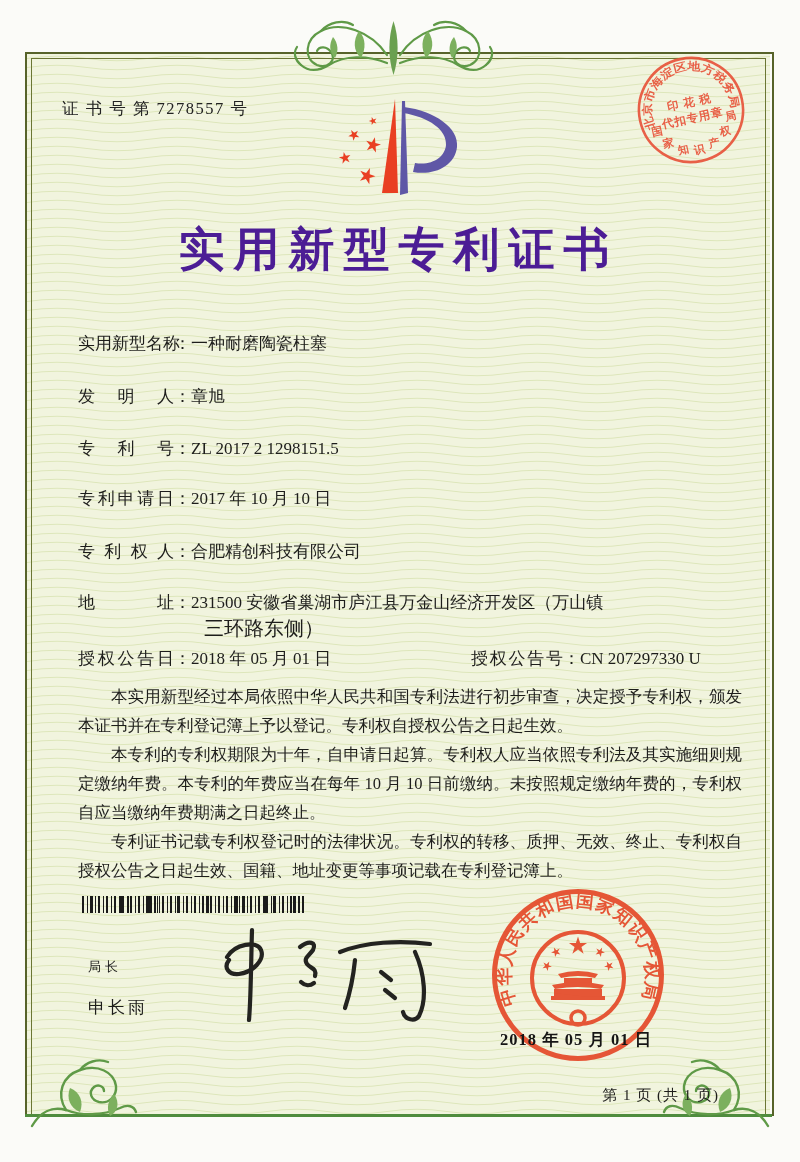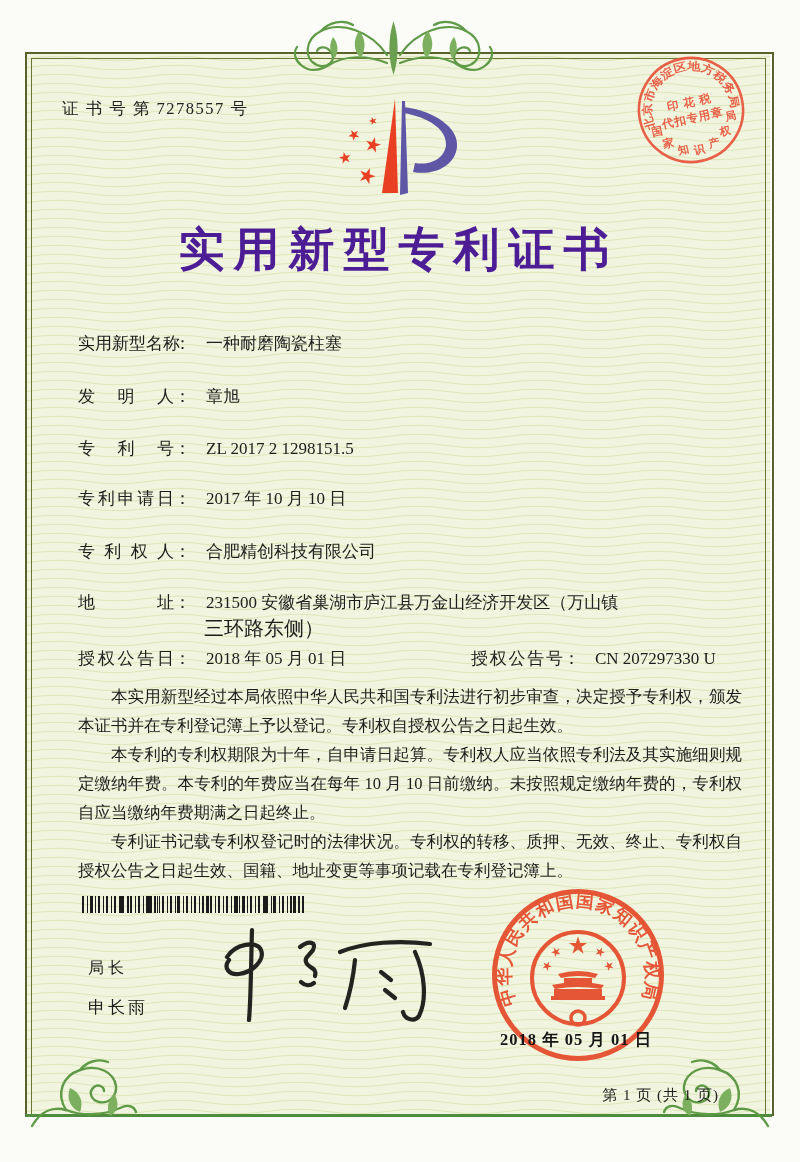--- a/index.html
+++ b/index.html
@@ -19,32 +19,32 @@
   .orn{position:absolute;z-index:2;}
   
   .cert-no{position:absolute;left:62px;top:98px;font-size:16.5px;letter-spacing:1.5px;color:#222;z-index:3;}
   .title{position:absolute;left:0;top:210px;width:797px;text-align:center;font-size:46px;
     font-weight:600;letter-spacing:9px;color:#4c1d95;z-index:3;margin-top:9px;}
   .logo{position:absolute;left:333px;top:74px;z-index:3;}
   .frow{position:absolute;left:78px;font-size:17px;white-space:nowrap;z-index:3;}
   .flabel{display:inline-block;width:96px;text-align:justify;text-align-last:justify;}
   .flabel.short{width:92px;margin-left:12px;}
   .fcolon{display:inline-block;width:17px;}
-  .fvalue{display:inline-block;margin-left:15px;}
+  .fvalue{display:inline-block;margin-left:0;}
   .addr2{position:absolute;left:204px;top:615px;font-size:20px;z-index:3;}
   .grant-no{position:absolute;left:459px;top:647px;font-size:17px;white-space:nowrap;z-index:3;}
   .paras{position:absolute;left:78px;top:682px;width:664px;font-size:16.5px;line-height:29px;
     text-align:justify;z-index:3;}
   .paras p{margin:0;text-indent:2em;}
   .barcode{position:absolute;left:82px;top:896px;width:223px;height:17px;z-index:3;
     background-image:
       repeating-linear-gradient(90deg,#1a1a1a 0 2px,transparent 2px 5px,#1a1a1a 5px 6px,transparent 6px 8px),
       repeating-linear-gradient(90deg,transparent 0 8px,#1a1a1a 8px 11px,transparent 11px 17px,#1a1a1a 17px 18px,transparent 18px 29px);
   }
-  .sig-title{position:absolute;left:88px;top:958px;font-size:16px;letter-spacing:4px;z-index:3;}
+  .sig-title{position:absolute;left:88px;top:958px;font-size:13px;letter-spacing:4px;z-index:3;}
   .sig-name{position:absolute;left:88px;top:996px;font-size:17px;letter-spacing:3px;z-index:3;}
   .signature-svg{position:absolute;left:205px;top:912px;z-index:4;}
   .seal-svg{position:absolute;left:489px;top:886px;z-index:4;opacity:.95;}
   .seal-date{position:absolute;left:500px;top:1029px;font-size:16.5px;letter-spacing:1px;
     color:#151515;font-weight:600;z-index:5;}
   .tax-svg{position:absolute;left:636px;top:55px;transform:rotate(-12deg);z-index:4;opacity:.93;}
   .footer{position:absolute;left:25px;top:1086px;width:694px;text-align:right;font-size:15px;
     letter-spacing:1px;z-index:3;}
 </style>
 </head>

